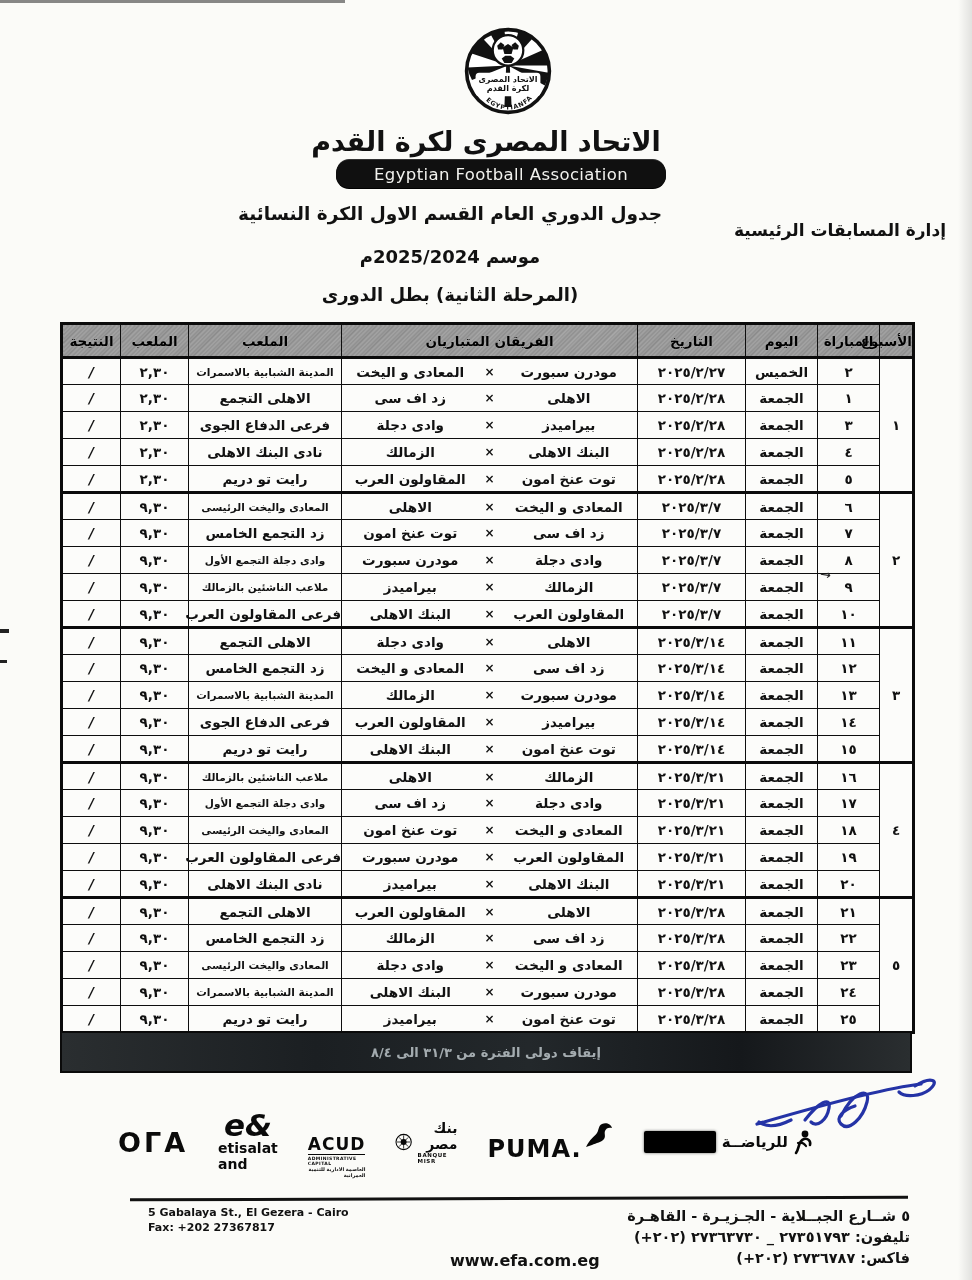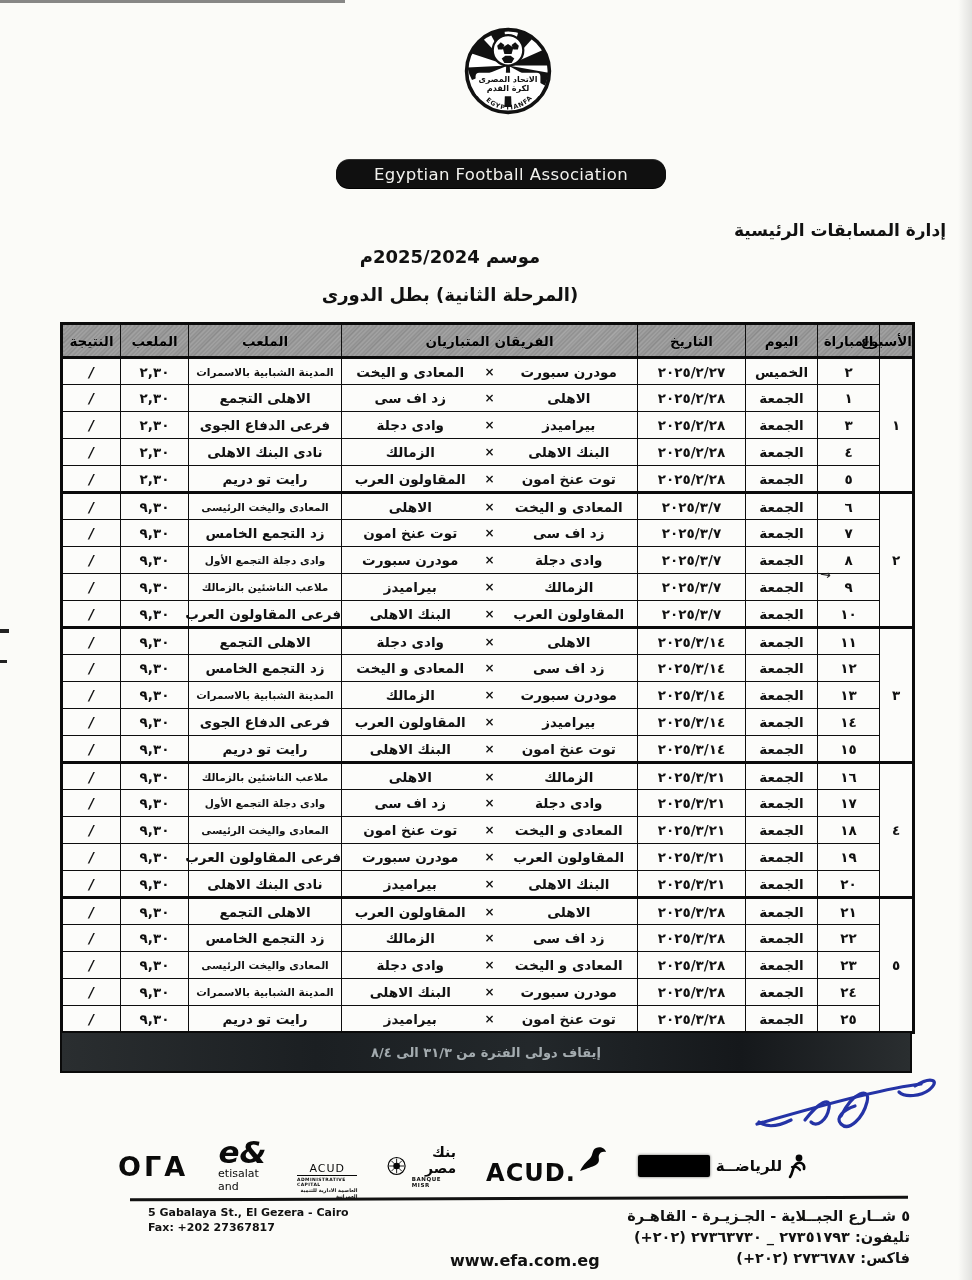--- a/index.html
+++ b/index.html
@@ -68,27 +68,27 @@
     background:linear-gradient(90deg,#2a2e30 0%,#1b1f22 30%,#23282b 55%,#15181b 80%,#2a2e30 100%);
     border:2.5px solid #0a0a0a; display:flex; align-items:center; justify-content:center;
     direction:rtl; }
   .note-bar span { color:#c9d2d6; opacity:.78; font-size:13px; font-weight:700;
     letter-spacing:1px; filter:blur(0.4px); }
 
   
   .signature { position:absolute; left:745px; top:1062px; width:215px; height:80px; }
 
   
-  .sponsors { position:absolute; left:118px; top:1136px; width:690px; height:60px;
+  .sponsors { position:absolute; left:118px; top:1112px; width:690px; height:60px;
     display:flex; align-items:center; gap:30px; filter:grayscale(1) contrast(1.1); }
   .sp { display:flex; flex-direction:column; align-items:center; justify-content:center; color:#151515; }
   .sp-ora { font-size:27px; font-weight:800; letter-spacing:3px; }
   .sp-eand .sym { font-size:31px; font-weight:800; font-style:italic; line-height:.9; }
-  .sp-eand .cap { font-size:11px; font-weight:400; margin-top:1px; }
-  .sp-acud .t1 { font-size:11px; font-weight:400; letter-spacing:1px;margin-top:28px; }
+  .sp-eand .cap { font-size:14px; font-weight:700; margin-top:1px; }
+  .sp-acud .t1 { font-size:17px; font-weight:700; letter-spacing:1px;margin-top:28px; }
   .sp-acud .t2 { font-size:4.5px; font-weight:700; border-top:1px solid #111; padding-top:1px; letter-spacing:.4px; }
   .sp-acud .t3 { font-size:5px; font-weight:700; direction:rtl; }
   .sp-banque { flex-direction:row; gap:5px; }
   .sp-banque .txt { display:flex; flex-direction:column; align-items:center;justify-content:space-between; }
   .sp-banque .ar { font-size:14px; font-weight:800; direction:rtl; }
   .sp-banque .en { font-size:5.5px; font-weight:700; letter-spacing:.6px; }
   .sp-puma { flex-direction:row; align-items:flex-end; gap:2px; }
   .sp-puma .word { font-size:24px; font-weight:800; letter-spacing:1px; }
   .sp-sports { flex-direction:row; gap:4px; direction:rtl; }
   .sp-sports .ar { font-size:15px; font-weight:800; }
@@ -135,25 +135,27 @@
       <rect x="14" y="52" width="72" height="26" rx="4" fill="#fff"></rect>
       <text x="50" y="62" text-anchor="middle" font-size="9" font-weight="bold" fill="#111" direction="rtl">الاتحاد المصرى</text>
       <text x="50" y="72" text-anchor="middle" font-size="9" font-weight="bold" fill="#111" direction="rtl">لكرة القدم</text>
       <path id="btm-curve" d="M18,72 A35 35 0 0 0 82,72" fill="none"></path>
       <text font-size="7" font-weight="bold" fill="#111" letter-spacing="1">
         <textPath href="#btm-curve" startOffset="16%">EGYPTIANFA</textPath>
       </text>
     </svg>
   </div>
 
+  <div class="org-title-ar">الاتحاد المصرى لكرة القدم</div>
   <div class="ribbon">
     <span>Egyptian Football Association</span>
   </div>
 
   <div class="dept">إدارة المسابقات الرئيسية</div>
+  <div class="doc-title1">جدول الدوري العام القسم الاول الكرة النسائية</div>
   <div class="doc-season">موسم 2025/2024م</div>
   <div class="doc-phase">(المرحلة الثانية) بطل الدورى</div>
 
   <table class="sched">
     <colgroup>
       <col class="c-week">
         <col class="c-match">
         <col class="c-day">
         <col class="c-date">
       <col class="c-teams">
@@ -594,21 +596,21 @@
             <line x1="20" y1="6" x2="6" y2="20"></line>
         </g>
         <circle cx="13" cy="13" r="4.5" fill="#111"></circle>
       </svg>
       <span class="txt">
         <span class="ar">بنك مصر</span>
         <span class="en">BANQUE MISR</span>
       </span>
     </div>
     <div class="sp sp-puma">
-      <span class="word">ACUD.</span>
+      <span class="word">PUMA.</span>
       <svg width="30" height="28" viewBox="0 0 30 28" style="margin-bottom:14px">
         <path d="M2,26 C6,18 10,16 13,12 C15,9 14,5 18,3 C22,1 27,3 28,7 C25,6 22,7 21,10 C20,13 22,15 20,18 C18,21 12,22 8,24 Z" fill="#111"></path>
       </svg>
     </div>
     <div class="sp sp-sports">
       <svg width="22" height="26" viewBox="0 0 22 26">
         <circle cx="13" cy="5" r="3.4" fill="#111"></circle>
         <path d="M4,24 C8,18 6,12 12,10 C16,9 19,12 18,16" fill="none" stroke="#111" stroke-width="2.6" stroke-linecap="round"></path>
         <path d="M6,14 C9,13 12,14 14,17" fill="none" stroke="#111" stroke-width="2.2" stroke-linecap="round"></path>
       </svg>

